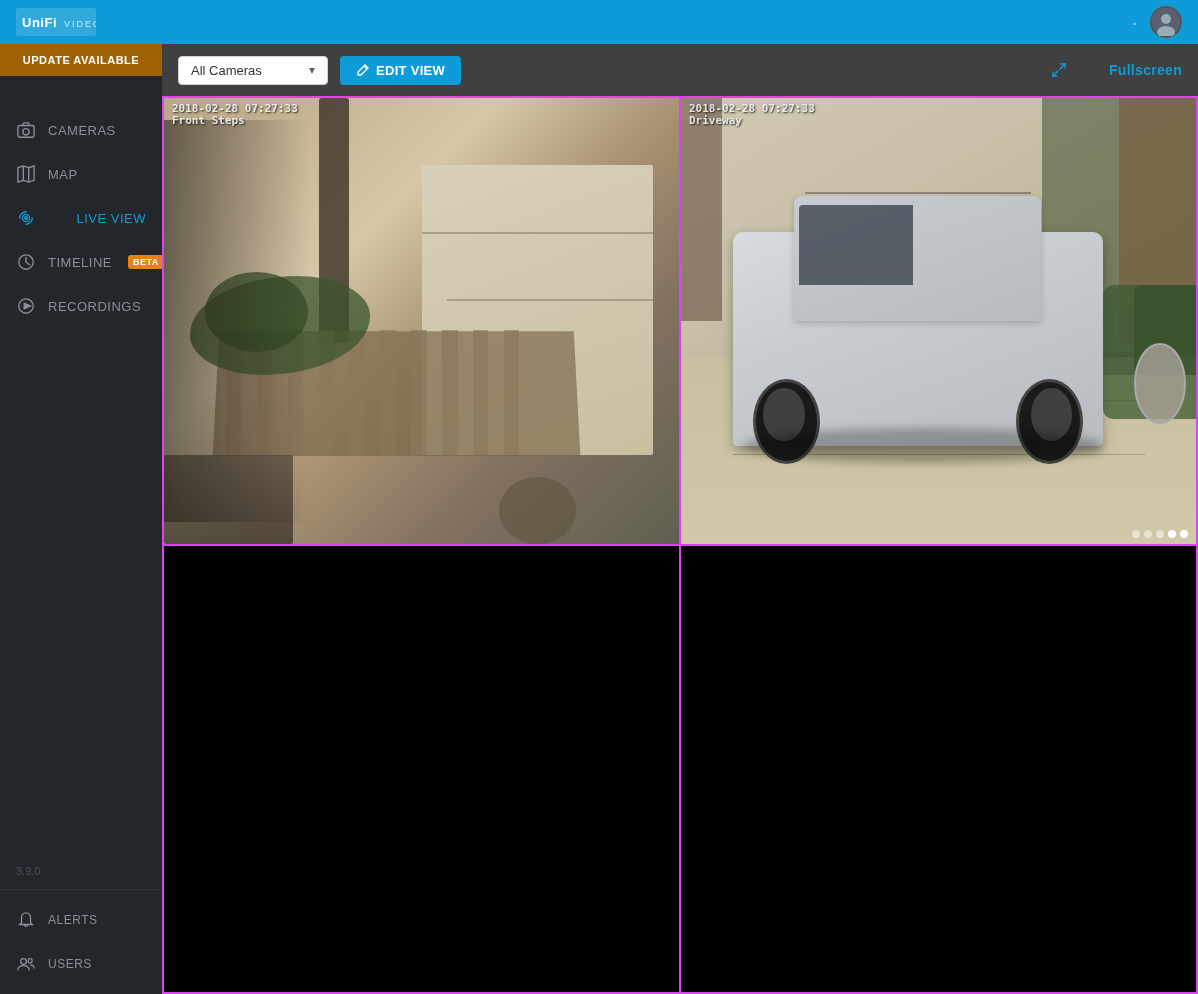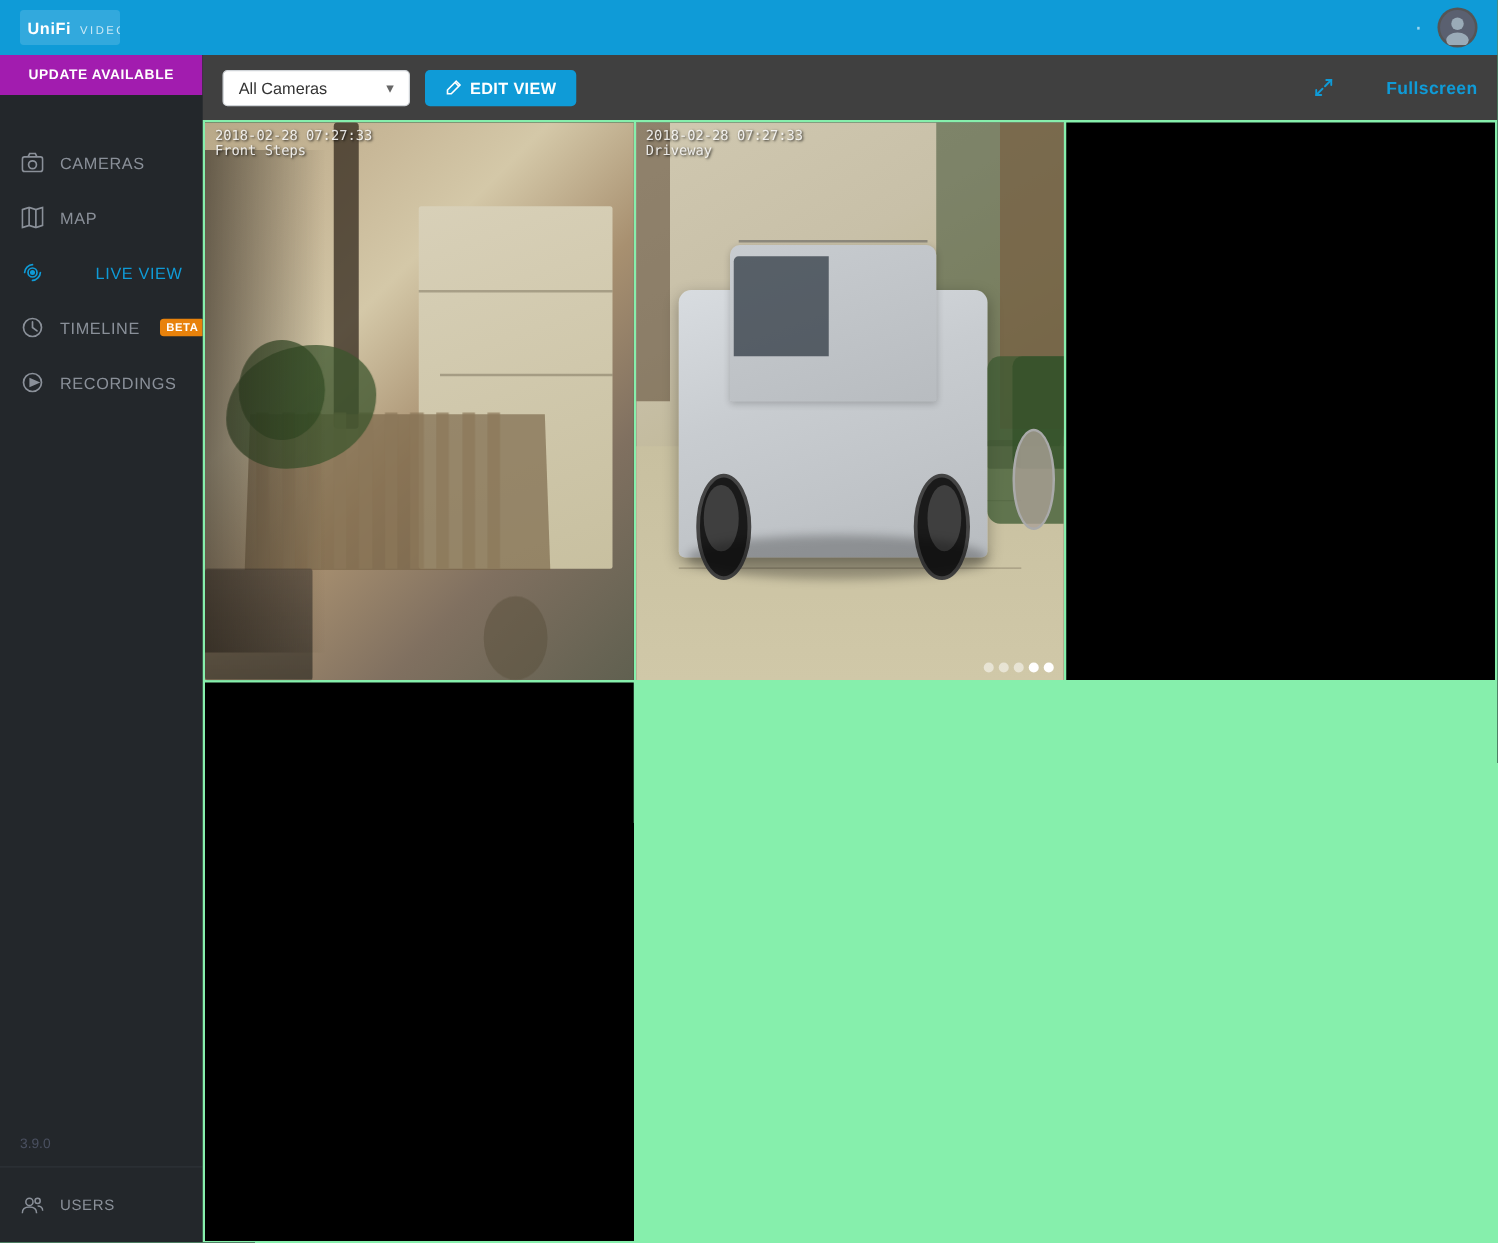--- a/index.html
+++ b/index.html
@@ -54,21 +54,21 @@
 
     
     .sidebar {
       width: 162px;
       background: #23272b;
       display: flex;
       flex-direction: column;
       flex-shrink: 0;
     }
     .update-banner {
-      background: #a21caf;
+      background: #a16207;
       color: white;
       font-size: 11px;
       font-weight: 700;
       text-align: center;
       padding: 10px 0;
       letter-spacing: 0.5px;
       cursor: pointer;
     }
     .nav-items {
       flex: 1;
@@ -191,25 +191,26 @@
       font-size: 14px;
       font-weight: 600;
       cursor: pointer;
       letter-spacing: 0.3px;
     }
 
     
     .video-grid {
       flex: 1;
       display: grid;
-      grid-template-columns: 1fr 1fr 1fr;
+      grid-template-columns: 1fr 1fr;
       grid-template-rows: 1fr 1fr;
       gap: 2px;
-      background: #86efac;
+      background: #d946ef;
       padding: 2px;
+      font-weight: bold;
     }
     .video-cell {
       position: relative;
       background: #000;
       overflow: hidden;
     }
     .video-timestamp {
       position: absolute;
       top: 4px;
       left: 8px;
@@ -351,20 +352,29 @@
         <span>RECORDINGS</span>
       </div>
 
     </div>
 
     <div style="flex:1;"></div>
     <div class="version-label">3.9.0</div>
 
     <div class="bottom-nav">
 
+      <div class="nav-item">
+        <div class="nav-icon">
+          <svg viewBox="0 0 20 20" fill="none" stroke="#8a9099" stroke-width="1.5">
+            <path d="M10 2 C7 2 5 4.5 5 7 L5 13 L3 15 L17 15 L15 13 L15 7 C15 4.5 13 2 10 2Z" stroke="#8a9099"></path>
+            <path d="M8 15 Q8 17 10 17 Q12 17 12 15" stroke="#8a9099"></path>
+          </svg>
+        </div>
+        <span>ALERTS</span>
+      </div>
 
       <div class="nav-item">
         <div class="nav-icon">
           <svg viewBox="0 0 22 18" fill="none" stroke="#8a9099" stroke-width="1.5">
             <circle cx="8" cy="6" r="3.5" stroke="#8a9099"></circle>
             <path d="M1 17 C1 13 4 11 8 11 C12 11 15 13 15 17" stroke="#8a9099"></path>
             <circle cx="16" cy="5" r="2.5" stroke="#8a9099"></circle>
             <path d="M16 10 C18.5 10 21 11.5 21 14.5" stroke="#8a9099"></path>
           </svg>
         </div>

